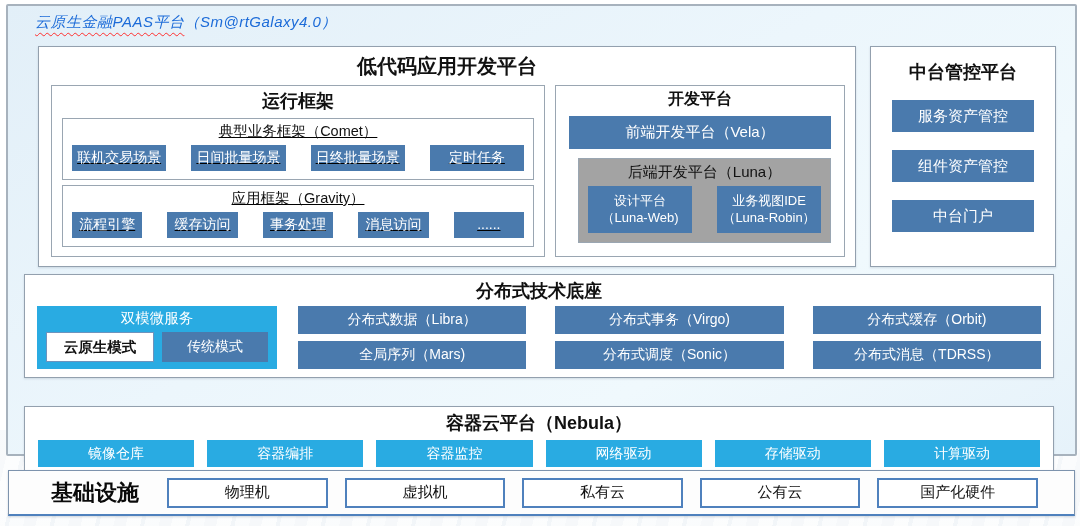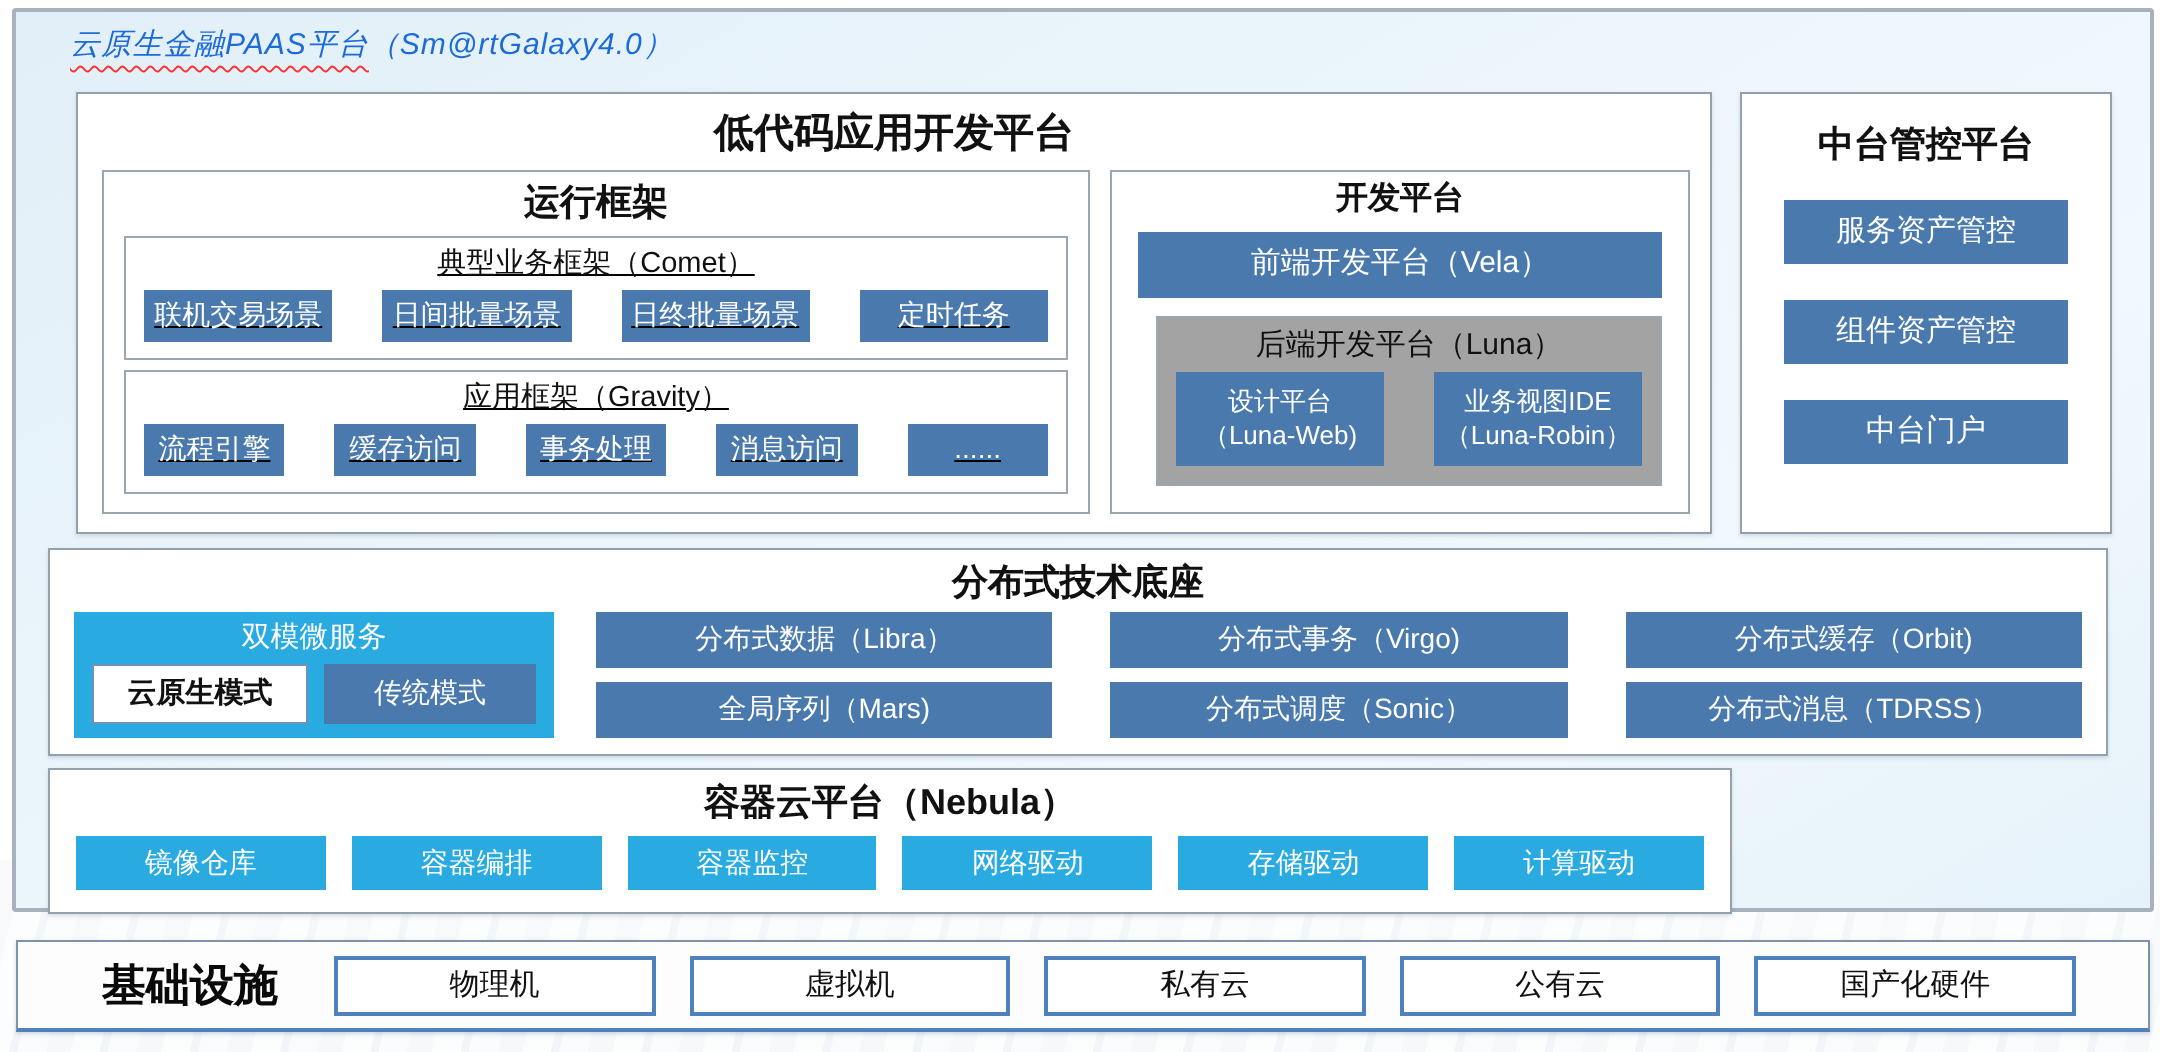--- a/index.html
+++ b/index.html
@@ -68,21 +68,21 @@
   .dist-body{position:absolute;left:12px;right:12px;top:31px;bottom:8px;display:flex;}
   .dualmode{width:240px;background:var(--cyan);display:flex;flex-direction:column;}
   .dual-title{text-align:center;color:#fff;font-size:14.5px;padding-top:3px;}
   .dual-row{display:flex;gap:8px;margin:4px 9px 7px 9px;flex:1;}
   .dual-row .chip{flex:1;}
   .white-chip{background:#fff;color:#111;border:1px solid #6d93bd;font-size:14.5px;font-weight:700;}
   .dist-grid{flex:1;display:grid;grid-template-columns:1fr 1fr 1fr;grid-template-rows:1fr 1fr;
     column-gap:29px;row-gap:7px;margin-left:21px;}
 
   
-  .nebula{left:16px;top:378px;width:842px;height:73px;}
+  .nebula{left:16px;top:400px;width:1030px;height:73px;}
   .nebula>.box-title{font-size:18px;padding-top:4px;}
   .nebula-row{padding:5px 13px 0 13px;gap:13px;}
   .nebula-row .chip{height:27px;}
 
   
   .infra{position:absolute;left:8px;top:470px;width:1067px;height:46px;background:#fdfdfd;
     border:1px solid #7d93ad;border-bottom:2px solid #4f81bd;display:flex;align-items:center;
     padding:0 36px 0 42px;z-index:2;box-shadow:0 1px 2px rgba(110,130,150,.3);}
   .infra-title{font-size:22px;font-weight:700;color:#0a0a0a;margin-right:28px;white-space:nowrap;
     text-shadow:1px 1px 0 rgba(255,255,255,.8);}

